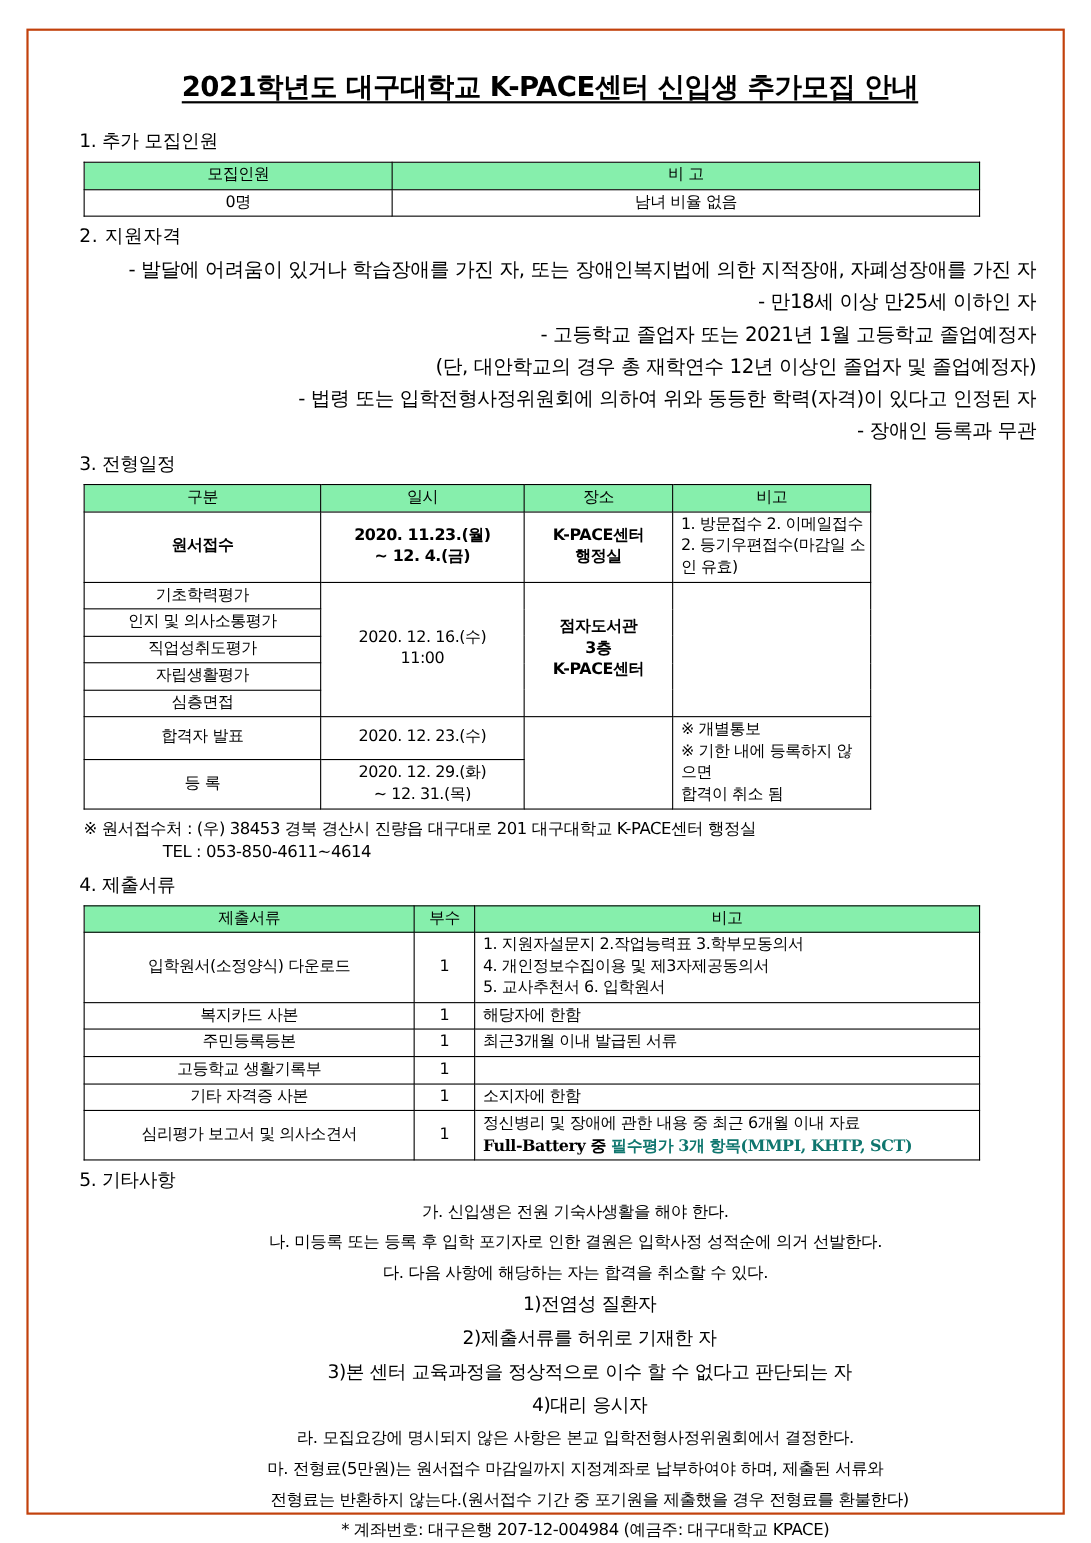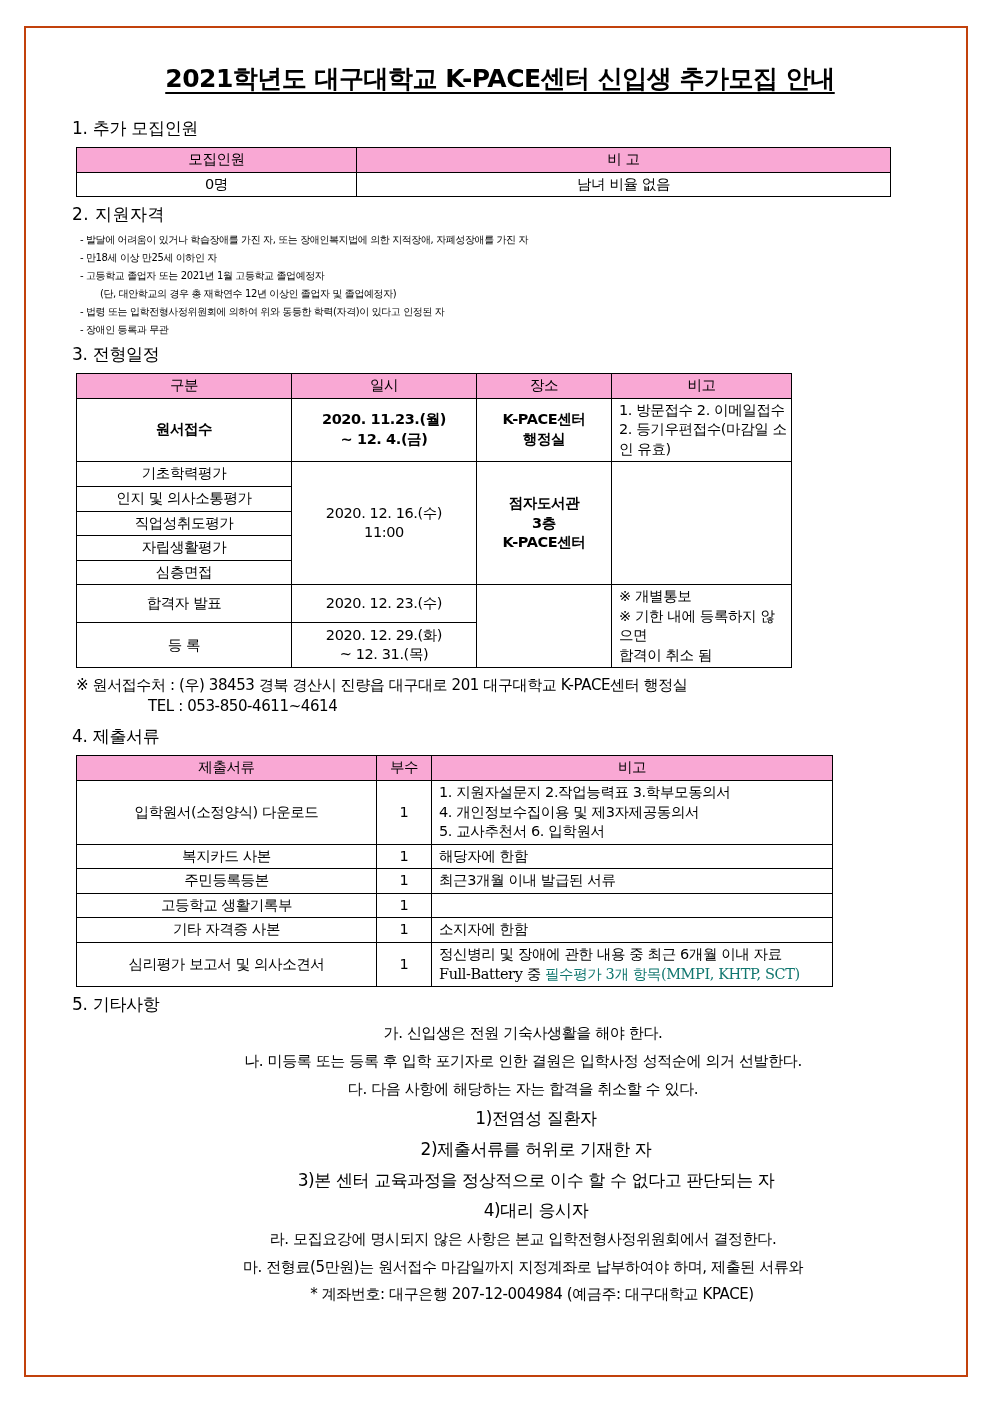--- a/index.html
+++ b/index.html
@@ -43,68 +43,69 @@
     letter-spacing: -0.3px;
   }
   .sec-head.sp { letter-spacing: 0.5px; }
   table {
     border-collapse: collapse;
     width: 100%;
     table-layout: fixed;
   }
   table.t1 { width: 815px; margin-left: 18px; }
   table.t3 { width: 716px; margin-left: 18px; }
-  table.t4 { width: 757px; margin-left: 18px; }
+  table.t4 { width: 815px; margin-left: 18px; }
   th, td {
     border: 1px solid #000;
     font-size: 14.5px;
     padding: 2px 4px;
     text-align: center;
     letter-spacing: -0.4px;
     line-height: 1.35;
   }
   th {
-    background: #f9a8d4;
+    background: #86efac;
     font-weight: normal;
   }
   td.left {
     text-align: left;
     padding-left: 7px;
   }
   .bullets {
     margin: 2px 0 4px 0;
     padding: 0;
     list-style: none;
   }
   .bullets li {
-    font-size: 10px;
+    font-size: 18px;
     letter-spacing: -0.4px;
     margin: 4px 0 4px 22px;
     line-height: 1.4;
+    text-align: right;
   }
   .bullets li.indent { margin-left: 42px; }
   .note {
     font-size: 15px;
     letter-spacing: -0.4px;
     margin: 8px 0 2px 18px;
   }
   .note2 {
     font-size: 15px;
     letter-spacing: -0.4px;
     margin: 1px 0 10px 90px;
   }
   .note-small {
     font-size: 15px;
     letter-spacing: -0.4px;
     margin: 10px 0 6px 28px;
   }
   .bold { font-weight: bold; }
   .red { color: #0f766e; }
   .blue { color: #0f766e; }
-  .ser { font-family: "DejaVu Serif","Liberation Serif", serif; font-weight: normal;}
+  .ser { font-family: "DejaVu Serif","Liberation Serif", serif; font-weight: bold;}
   .misc-list {
     margin: 4px 0 0 0;
     padding: 0;
     list-style: none;
     text-align: center;
   }
   .misc-list li {
     font-size: 15px;
     letter-spacing: -0.4px;
     margin: 6px 0 6px 46px;
@@ -277,17 +278,18 @@
   <ul class="misc-list">
     <li>가. 신입생은 전원 기숙사생활을 해야 한다.</li>
     <li>나. 미등록 또는 등록 후 입학 포기자로 인한 결원은 입학사정 성적순에 의거 선발한다.</li>
     <li>다. 다음 사항에 해당하는 자는 합격을 취소할 수 있다.</li>
     <li class="sub">1)전염성 질환자</li>
     <li class="sub">2)제출서류를 허위로 기재한 자</li>
     <li class="sub">3)본 센터 교육과정을 정상적으로 이수 할 수 없다고 판단되는 자</li>
     <li class="sub">4)대리 응시자</li>
     <li>라. 모집요강에 명시되지 않은 사항은 본교 입학전형사정위원회에서 결정한다.</li>
     <li>마. 전형료(5만원)는 원서접수 마감일까지 지정계좌로 납부하여야 하며, 제출된 서류와</li>
+    <li class="cont">전형료는 반환하지 않는다.(원서접수 기간 중 포기원을 제출했을 경우 전형료를 환불한다)</li>
     <li class="acct">* 계좌번호: 대구은행 207-12-004984 (예금주: 대구대학교 KPACE)</li>
   </ul>
 
  </div>
 </div>
 
 </body></html>

